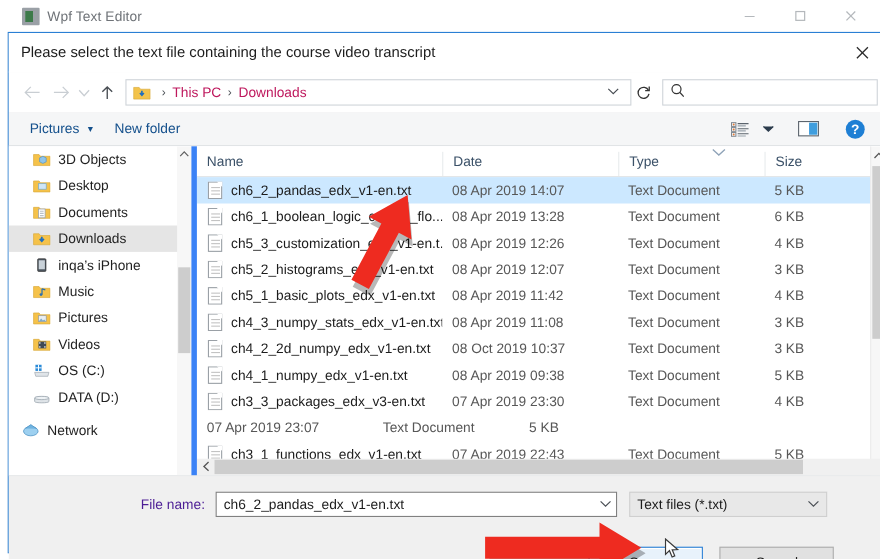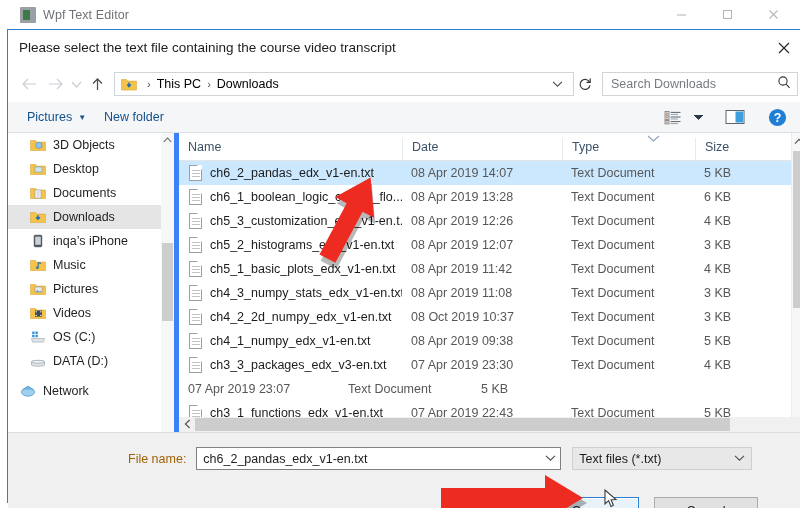--- a/index.html
+++ b/index.html
@@ -82,21 +82,21 @@
   #breadcrumb {
     flex: 1 1 auto; height: 24px; margin-left: 4px;
     border: 1px solid #cfd4d9; background: #fff;
     display: flex; align-items: center; padding: 0 4px;
     min-width: 0;
   }
   #crumb-folder-icon {
     width: 16px; height: 14px; margin: 0 4px 0 2px; position: relative; flex: 0 0 auto;
   }
   .crumb-sep { color: #4a4f55; font-size: 11px; margin: 0 6px; }
-  .crumb-text { font-size: 12.5px; color: #000000; white-space: nowrap; text-align: right; }
+  .crumb-text { font-size: 12.5px; color: #be185d; white-space: nowrap; text-align: right; }
   #crumb-chevron { margin-left: auto; color: #4a4f55; font-size: 10px; padding: 0 6px; }
   #refresh-btn { width: 22px; display: flex; align-items: center; justify-content: center; color: #333; }
   #searchbox {
     width: 196px; height: 24px; margin-left: 6px;
     border: 1px solid #cfd4d9; background: #fff;
     display: flex; align-items: center; padding: 0 6px; flex: 0 0 auto;
   }
   #search-input {
     border: 0; outline: 0; flex: 1 1 auto; font-size: 12.5px; color: #767b80;
     font-family: "Liberation Sans", sans-serif; background: transparent; min-width: 0;
@@ -193,21 +193,21 @@
   #hscroll {
     position: absolute; left: 0; bottom: 0; height: 15px; width: 100%;
     background: #f0f0f0; display: flex; align-items: center;
   }
   #hscroll .harrow { width: 16px; text-align: center; color: #555; font-size: 9px; }
   #hscroll .hthumb { position: absolute; left: 16px; top: 1px; height: 13px; width: 535px; background: #cdcdcd; }
 
   
   #footer { height: 102px; background: #f0f0f0; position: relative; }
   #filename-row { display: flex; align-items: center; padding-top: 14px; padding-left: 120px; }
-  #fn-label { font-size: 12.5px; color: #a16207; margin-right: 10px; }
+  #fn-label { font-size: 12.5px; color: #4c1d95; margin-right: 10px; }
   #fn-input-wrap {
     width: 365px; height: 23px; background: #fff; border: 1px solid #808080;
     display: flex; align-items: center; padding: 0 4px;
   }
   #fn-input {
     border: 0; outline: 0; flex: 1 1 auto; font-size: 12.5px; color: #1c1c1c;
     font-family: "Liberation Sans", sans-serif; min-width: 0;
   }
   .combo-caret { color: #4a4f55; font-size: 9px; padding-left: 6px; }
   #filter-combo {
@@ -320,21 +320,20 @@
       </div>
 
       <div id="refresh-btn">
         <svg width="14" height="14" viewBox="0 0 14 14">
           <path d="M11.6 5.2 A5 5 0 1 0 12 8.4" fill="none" stroke="#333" stroke-width="1.2"></path>
           <path d="M12.2 1.6 V5.4 H8.5" fill="none" stroke="#333" stroke-width="1.2"></path>
         </svg>
       </div>
 
       <div id="searchbox">
-        <input id="search-input" type="text" value="" placeholder="Search Downloads" style="">
         <span>
           <svg width="14" height="14" viewBox="0 0 14 14">
               <circle cx="6" cy="6" r="4.1" fill="none" stroke="#333" stroke-width="1.1"></circle>
               <line x1="9.1" y1="9.1" x2="12.6" y2="12.8" stroke="#333" stroke-width="1.1"></line>
             </svg>
         </span>
       </div>
     </div>
 
     <div id="commandbar">

